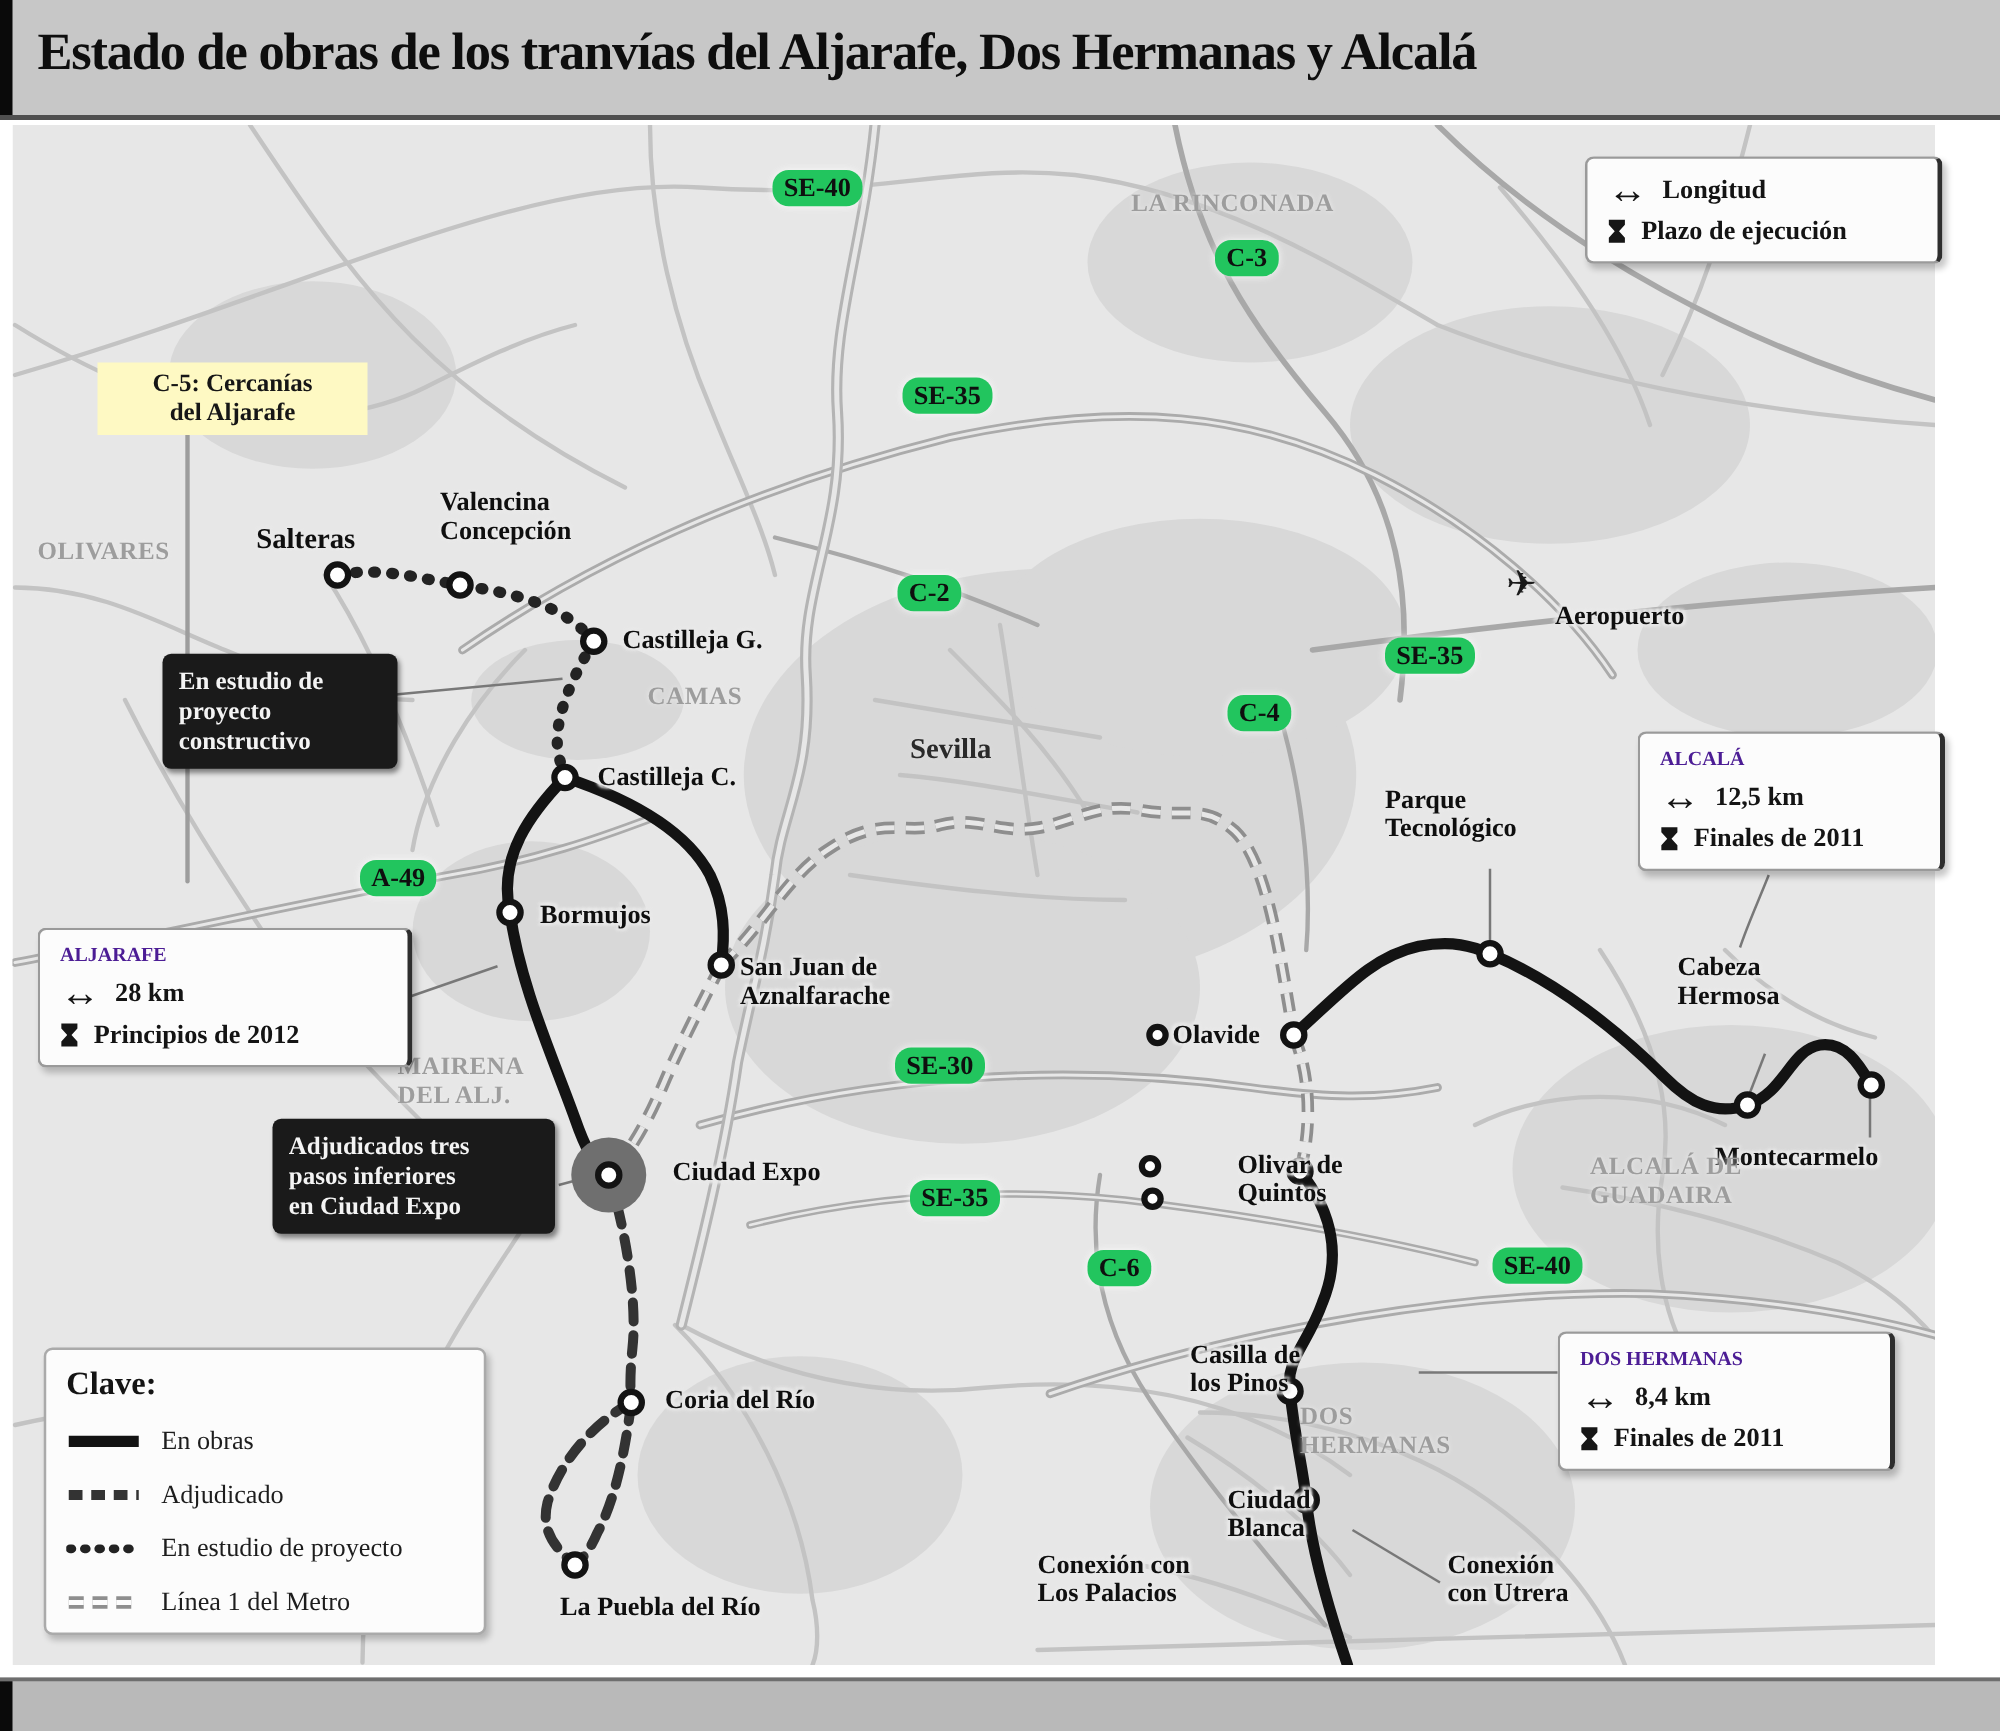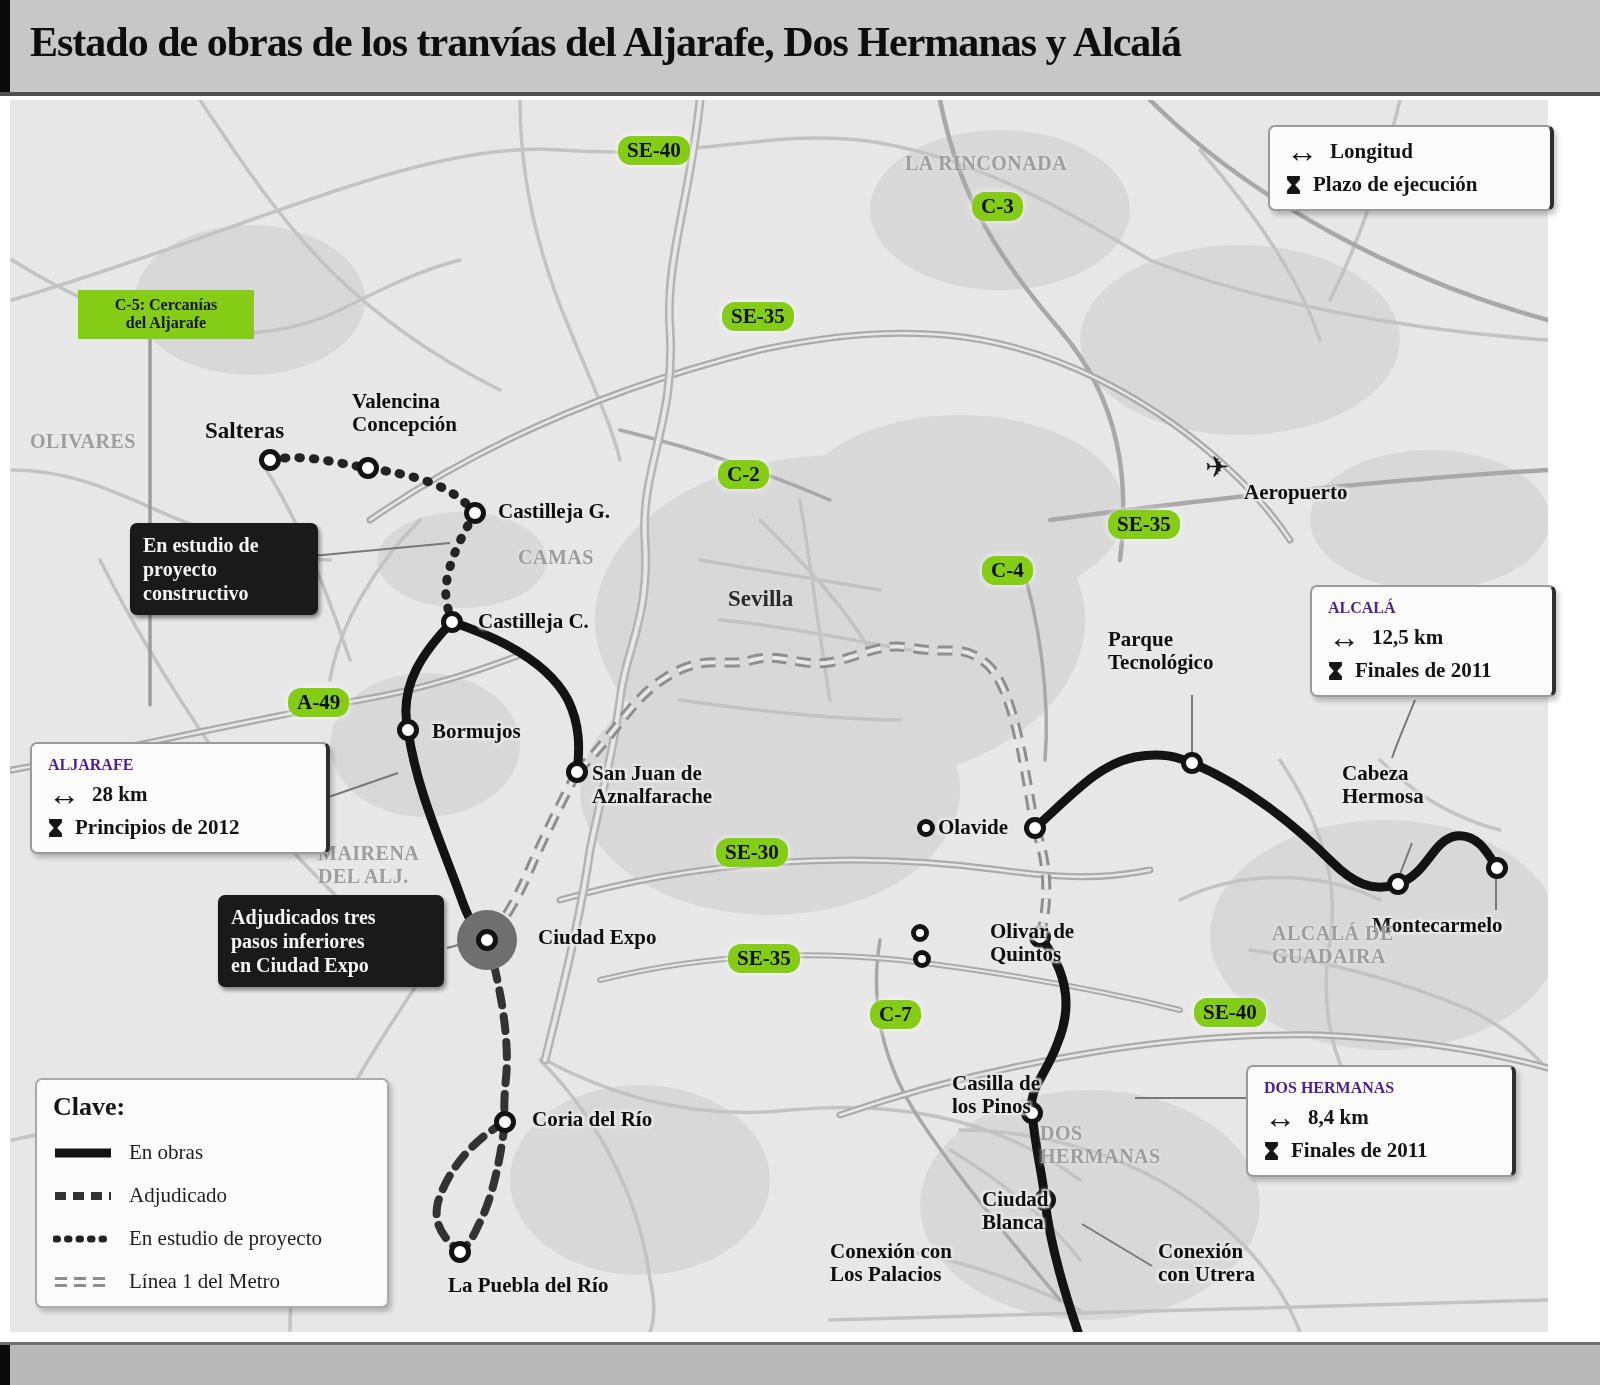--- a/index.html
+++ b/index.html
@@ -13,27 +13,27 @@
   #footer{position:absolute;left:0;top:1342px;width:1600px;height:43px;background:#b9b9b9;border-top:3px solid #6e6e6e;}
   #footer .ftext{position:absolute;left:26px;top:9px;font-size:19px;color:#1a1a1a;}
   #footer b{font-weight:bold;}
   
   #mapsvg{position:absolute;left:10px;top:100px;}
   .lbl{position:absolute;font-weight:bold;color:#0f0f0f;font-size:21px;line-height:1.1;
        white-space:pre-line;
        text-shadow:-2px -2px 2px #e9e9e9,2px -2px 2px #e9e9e9,-2px 2px 2px #e9e9e9,2px 2px 2px #e9e9e9,0 0 5px #e9e9e9;}
   .area{position:absolute;font-weight:bold;color:#9d9d9d;font-size:20px;letter-spacing:.5px;line-height:1.15;
         white-space:pre-line;text-shadow:0 0 4px #ececec;}
-  .pill{position:absolute;font-weight:bold;font-size:21px;color:#0f0f0f;background:#84cc16;
+  .pill{position:absolute;font-weight:bold;font-size:21px;color:#0f0f0f;background:#22c55e;
         padding:2px 9px;border-radius:13px;box-shadow:0 0 7px rgba(251,251,251,.95);}
   .blackbox{position:absolute;background:#1a1a1a;color:#f4f4f4;font-weight:bold;font-size:20px;
         line-height:1.2;padding:10px 13px;border-radius:7px;white-space:pre-line;
         box-shadow:2px 3px 4px rgba(0,0,0,.45);}
-  .graybox{position:absolute;background:#84cc16;color:#161616;font-weight:bold;font-size:16px;
-        line-height:1.15;padding:6px 2px;white-space:pre-line;text-align:center;}
+  .graybox{position:absolute;background:#fef9c3;color:#161616;font-weight:bold;font-size:20px;
+        line-height:1.15;padding:6px 22px;white-space:pre-line;text-align:center;}
   .whitebox{position:absolute;background:#fcfcfc;border:2px solid #9a9a9a;border-right:4px solid #2e2e2e;
         border-radius:7px;padding:12px 16px;box-shadow:3px 4px 5px rgba(0,0,0,.22);}
   .box-name{font-weight:bold;font-size:16px;color:#4c1d95;margin-bottom:6px;}
   .box-row{display:flex;align-items:center;gap:12px;font-weight:bold;font-size:21px;color:#141414;margin-top:8px;}
   .arrow-icon{font-size:32px;font-weight:bold;line-height:.7;color:#141414;}
   .key-title{font-weight:bold;font-size:26px;color:#141414;}
   .key-row{display:flex;align-items:center;gap:16px;margin-top:18px;font-size:21px;color:#1d1d1d;}
   .plane-icon{font-size:29px;color:#1a1a1a;margin-right:6px;}
   .city{position:absolute;font-weight:bold;color:#2a2a2a;font-size:23px;text-shadow:0 0 4px #e0e0e0;}
 </style>
@@ -190,21 +190,21 @@
 
   <div class="pill" style="left:618px;top:136px">SE-40</div>
   <div class="pill" style="left:722px;top:302px">SE-35</div>
   <div class="pill" style="left:972px;top:192px">C-3</div>
   <div class="pill" style="left:718px;top:460px">C-2</div>
   <div class="pill" style="left:982px;top:556px">C-4</div>
   <div class="pill" style="left:1108px;top:510px">SE-35</div>
   <div class="pill" style="left:288px;top:688px">A-49</div>
   <div class="pill" style="left:716px;top:838px">SE-30</div>
   <div class="pill" style="left:728px;top:944px">SE-35</div>
-  <div class="pill" style="left:870px;top:1000px">C-7</div>
+  <div class="pill" style="left:870px;top:1000px">C-6</div>
   <div class="pill" style="left:1194px;top:998px">SE-40</div>
 
   <div class="area" style="left:30px;top:430px">OLIVARES</div>
   <div class="area" style="left:518px;top:546px">CAMAS</div>
   <div class="area" style="left:905px;top:152px">LA RINCONADA</div>
   <div class="area" style="left:318px;top:842px">MAIRENA
 DEL ALJ.</div>
   <div class="area" style="left:1040px;top:1122px">DOS
 HERMANAS</div>
   <div class="area" style="left:1272px;top:922px">ALCALÁ DE

